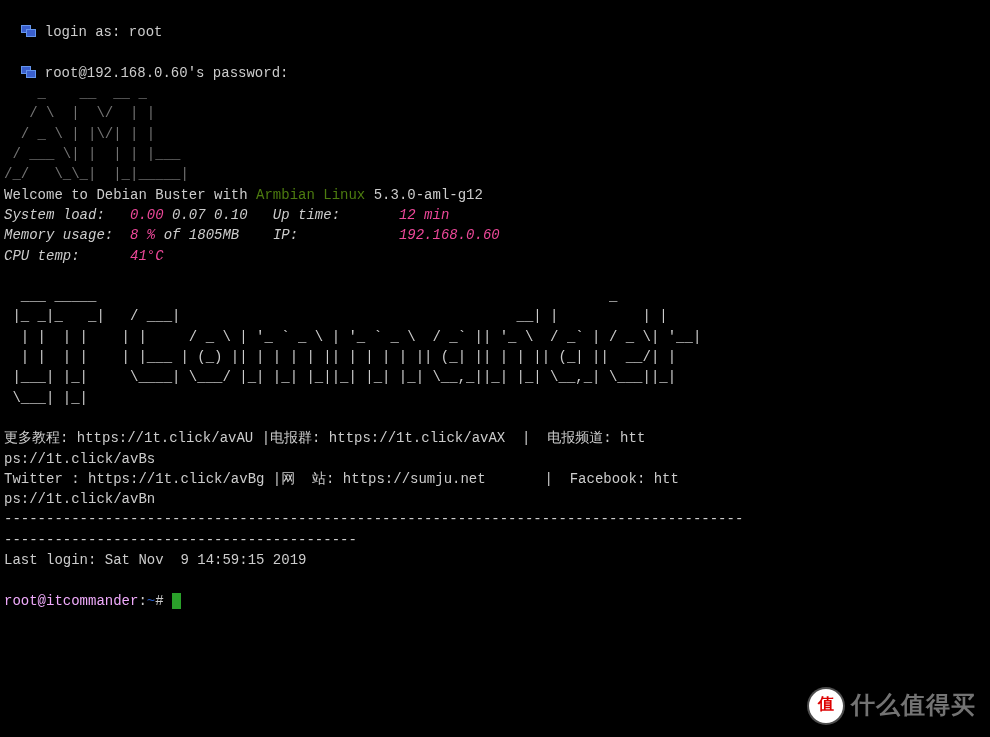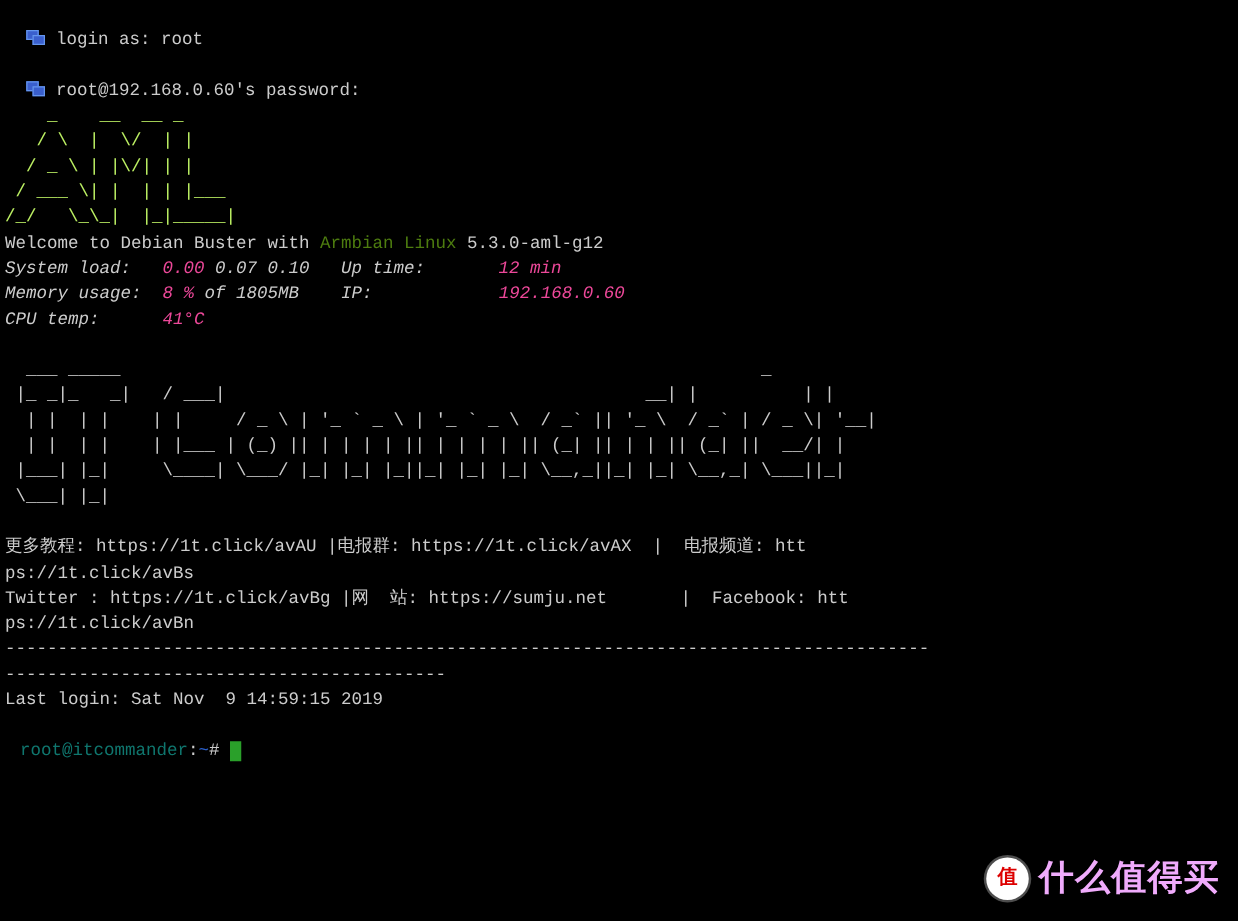--- a/index.html
+++ b/index.html
@@ -31,24 +31,24 @@
       border: 1px solid #6495ed;
     }
     .ssh-icon::after {
       content: "";
       position: absolute;
       left: 5px; top: 4px;
       width: 8px; height: 6px;
       background: #3a5fcd;
       border: 1px solid #6495ed;
     }
-    .blue { color: #bef264; }
+    .blue { color: #737373; }
     .green { color: #ec4899; }
     .red { color: #4d7c0f; }
-    .prompt-user { color: #0f766e; margin-left: 12px; }
+    .prompt-user { color: #f0abfc; }
     .prompt-path { color: #2a5ec8; }
     .cursor {
       display: inline-block;
       width: 9px; height: 16px;
       background: #2aa02a;
       vertical-align: text-bottom;
     }
     pre { font-family: inherit; }
     .watermark {
       position: absolute;
@@ -64,23 +64,23 @@
       border-radius: 50%;
       display: flex;
       align-items: center;
       justify-content: center;
       color: #d00;
       font-weight: bold;
       font-size: 16px;
       box-shadow: 0 0 0 2px rgba(255,255,255,0.3);
     }
     .wm-text {
-      color: #f0abfc;
+      color: #737373;
       font-family: 'Microsoft YaHei', sans-serif;
-      font-size: 28px;
+      font-size: 24px;
       font-weight: bold;
       letter-spacing: 1px;
     }
     .stats-block .term-line span { display: inline; font-style: italic; }
   </style>
 </head>
 <body>
 
 
 

